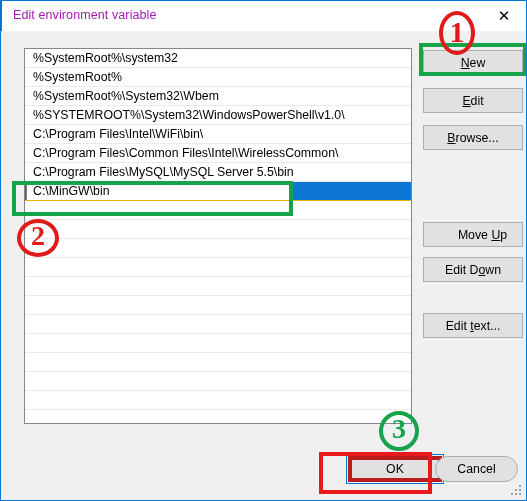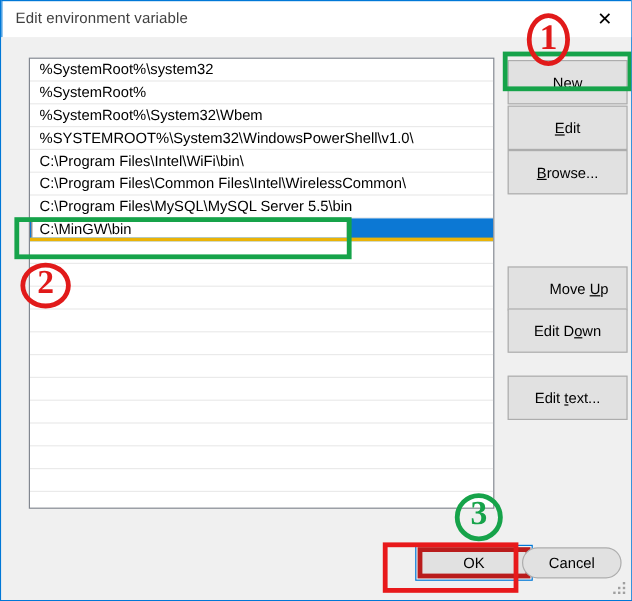--- a/index.html
+++ b/index.html
@@ -30,21 +30,21 @@
     border-top: 1px solid #0078d7;
     border-left: 1px solid #0078d7;
     border-right: 1px solid #0078d7;
     box-sizing: border-box;
   }
   .title-text {
     position: absolute;
     left: 11px;
     top: 7px;
     font-size: 12.5px;
-    color: #404040;
+    color: #a21caf;
     white-space: nowrap;
     letter-spacing: 0.1px;
   }
   .close-btn {
     position: absolute;
     right: 0;
     top: 0;
     width: 46px;
     height: 30px;
     display: flex;
@@ -87,21 +87,21 @@
     border-bottom: 1px solid #eaeaea;
     padding-left: 8px;
     font-size: 12.3px;
     color: #000000;
     white-space: nowrap;
     overflow: hidden;
   }
   .list-row.empty { color: transparent; }
   .list-row.selected {
     background: #0c78d4;
-    border-bottom: 3px solid #eab308;
+    border-bottom: 1px solid #eab308;
     padding-left: 0;
   }
   .inline-edit {
     position: absolute;
     left: 1px;
     top: 0px;
     width: 264px;
     height: 19px;
     box-sizing: border-box;
     background: #ffffff;
@@ -110,21 +110,21 @@
     line-height: 17px;
     color: #000000;
     padding-left: 6px;
     white-space: nowrap;
     overflow: hidden;
   }
   
   .btn {
     position: absolute;
     width: 100px;
-    height: 37px;
+    height: 25px;
     background: #e1e1e1;
     border: 1px solid #adadad;
     box-sizing: border-box;
     font-size: 12.3px;
     color: #000000;
     display: flex;
     align-items: center;
     justify-content: center;
     white-space: nowrap;
     font-family: "Liberation Sans", sans-serif;

